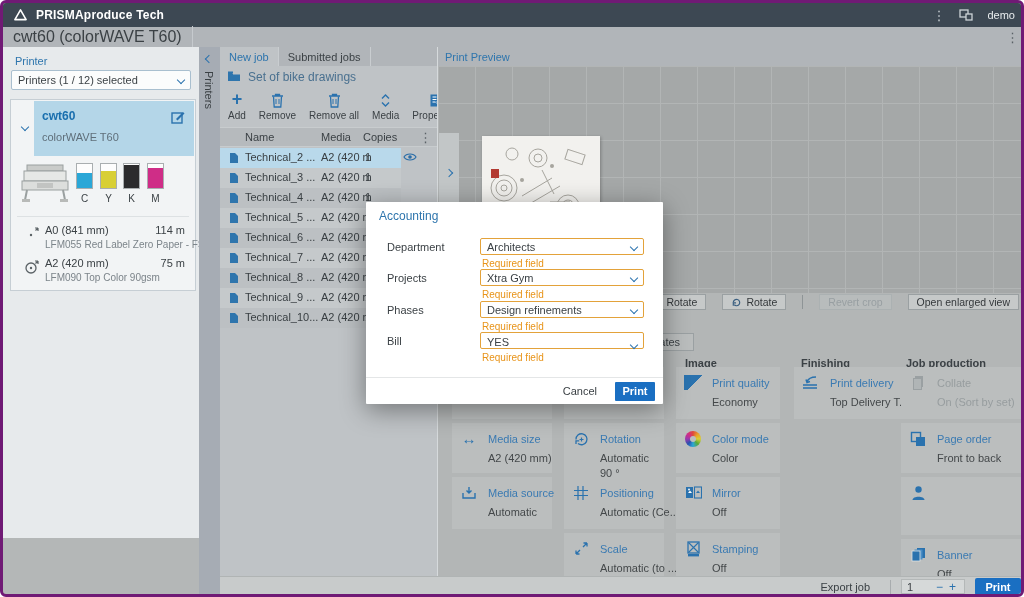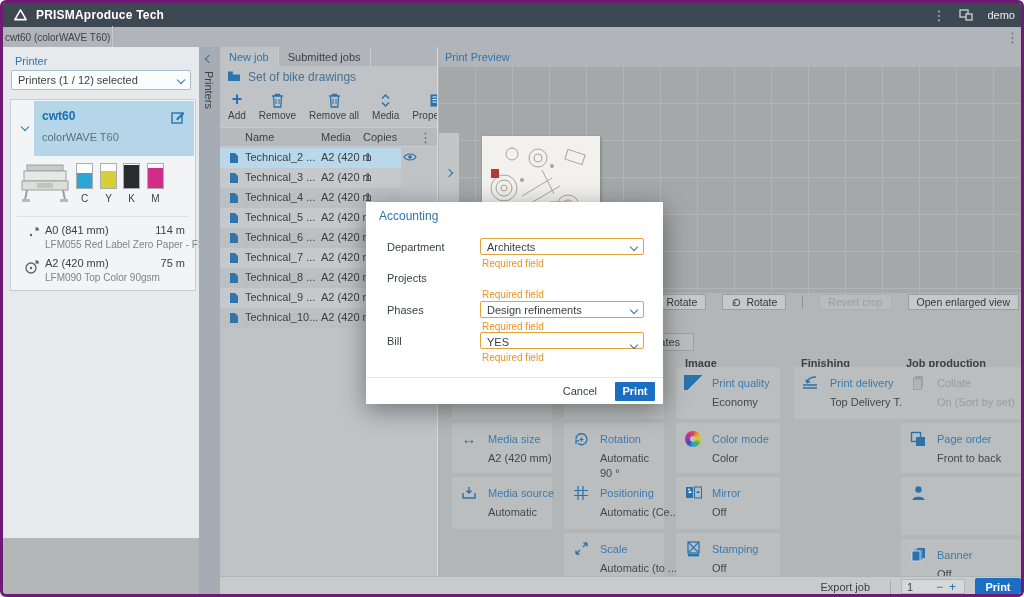--- a/index.html
+++ b/index.html
@@ -12,21 +12,21 @@
               display:flex; align-items:center; color:#fff; }
   .titlebar .logo { margin-left:10px; display:flex; align-items:center; }
   .titlebar .app-title { margin-left:8px; font-size:12px; font-weight:bold; letter-spacing:.2px; }
   .titlebar .right { margin-left:auto; display:flex; align-items:center; gap:14px; margin-right:12px; }
   .kebab { color:#cdd3d8; font-size:13px; line-height:1; cursor:pointer; }
   .user-label { font-size:11px; color:#e8ecee; }
 
   
   .tabstrip { position:absolute; left:0; top:24px; width:1024px; height:20px; background:#b1b5b9;
               display:flex; align-items:center; }
-  .tabstrip .ptab { font-size:10px; color:#3b4145; padding:0 2px; height:23px; display:flex; align-items:center;
+  .tabstrip .ptab { font-size:16px; color:#3b4145; padding:0 10px; height:23px; display:flex; align-items:center;
                     border-right:1px solid #c6cace; }
   .tabstrip .kebab { margin-left:auto; margin-right:8px; color:#5a6166; }
 
   
   .sidebar { position:absolute; left:0; top:44px; width:196px; height:491px; background:#e7eaec; }
   .sec-label { position:absolute; left:12px; top:8px; font-size:11px; color:#2e75ad; }
   .pr-select { position:absolute; left:8px; top:23px; width:180px; height:20px; background:#fbfcfc;
                border:1px solid #a9bfcf; border-radius:2px; display:flex; align-items:center;
                font-size:11px; color:#3c4246; padding:0 6px; cursor:pointer; }
   .pr-select .chev { margin-left:auto; }
@@ -648,20 +648,24 @@
     <div class="modal-title">Accounting</div>
 
     <span class="m-label" style="top:39px;">Department</span>
     <span class="m-dd" style="top:36px;">
       <span>Architects</span>
       <span class="chev down"></span>
     </span>
     <span class="m-req" style="top:56px;">Required field</span>
 
     <span class="m-label" style="top:70px;">Projects</span>
+    <span class="m-dd" style="top:67px;">
+      <span>Xtra Gym</span>
+      <span class="chev down"></span>
+    </span>
     <span class="m-req" style="top:87px;">Required field</span>
 
     <span class="m-label" style="top:102px;">Phases</span>
     <span class="m-dd" style="top:99px;">
       <span>Design refinements</span>
       <span class="chev down"></span>
     </span>
     <span class="m-req" style="top:119px;">Required field</span>
 
     <span class="m-label" style="top:133px;">Bill</span>

